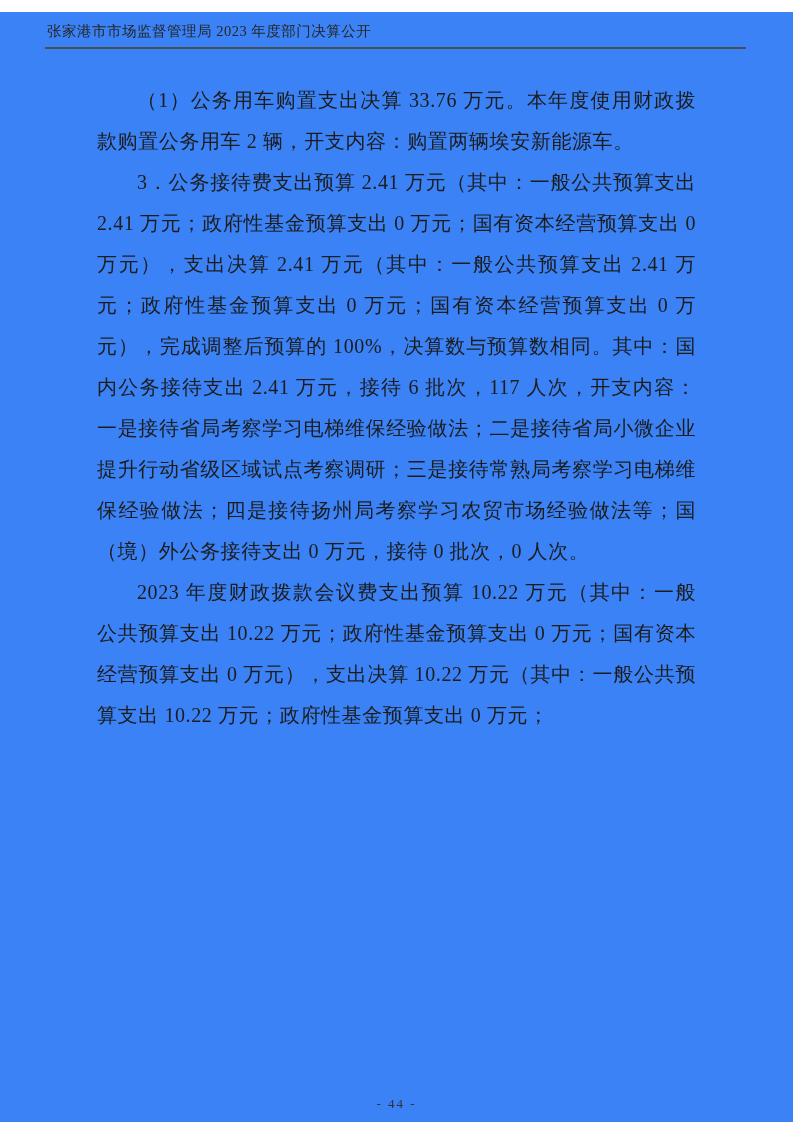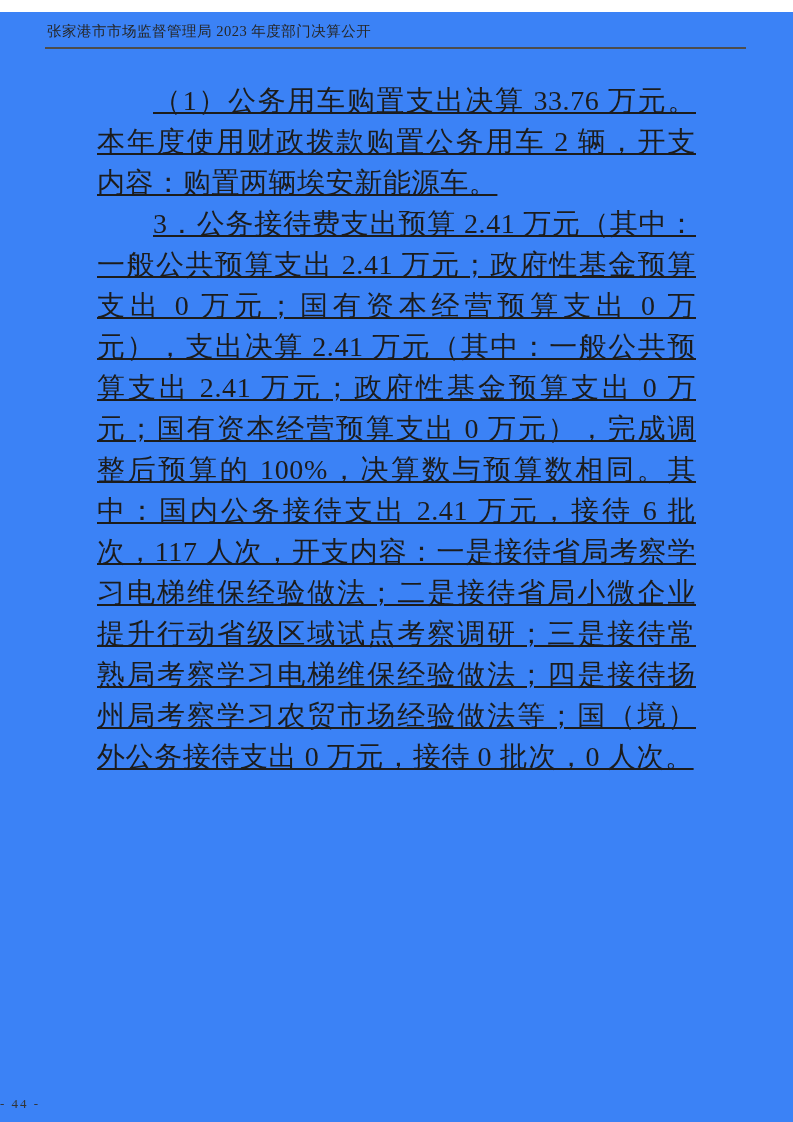--- a/index.html
+++ b/index.html
@@ -27,57 +27,57 @@
     letter-spacing: 0.5px;
     color: #262626;
   }
   .content {
     position: absolute;
     top: 68px;
     left: 97px;
     width: 599px;
   }
   .content p {
-    font-size: 28px;
+    font-size: 20px;
     line-height: 41px;
     text-align: justify;
     text-justify: inter-ideograph;
     text-indent: 2em;
     letter-spacing: 0.6px;
     word-break: break-all;
-    text-decoration: underline;
   }
   .content p.heading {
     font-weight: 700;
     color: #000000;
   }
   .doc-footer {
     position: absolute;
     bottom: 22px;
     left: 0;
     width: 100%;
-    text-align: left;
+    text-align: center;
   }
   .doc-footer .page-num {
     font-size: 13px;
     letter-spacing: 2px;
     color: #333333;
   }
 </style>
 </head>
 <body>
 
 <div class="page">
 
   <div class="doc-header">
     <span class="title">张家港市市场监督管理局 2023 年度部门决算公开</span>
   </div>
 
   <div class="content">
     <p>（1）公务用车购置支出决算 33.76 万元。本年度使用财政拨款购置公务用车 2 辆，开支内容：购置两辆埃安新能源车。</p>
     <p>3．公务接待费支出预算 2.41 万元（其中：一般公共预算支出 2.41 万元；政府性基金预算支出 0 万元；国有资本经营预算支出 0 万元），支出决算 2.41 万元（其中：一般公共预算支出 2.41 万元；政府性基金预算支出 0 万元；国有资本经营预算支出 0 万元），完成调整后预算的 100%，决算数与预算数相同。其中：国内公务接待支出 2.41 万元，接待 6 批次，117 人次，开支内容：一是接待省局考察学习电梯维保经验做法；二是接待省局小微企业提升行动省级区域试点考察调研；三是接待常熟局考察学习电梯维保经验做法；四是接待扬州局考察学习农贸市场经验做法等；国（境）外公务接待支出 0 万元，接待 0 批次，0 人次。</p>
+    <p>2023 年度财政拨款会议费支出预算 10.22 万元（其中：一般公共预算支出 10.22 万元；政府性基金预算支出 0 万元；国有资本经营预算支出 0 万元），支出决算 10.22 万元（其中：一般公共预算支出 10.22 万元；政府性基金预算支出 0 万元；</p>
   </div>
 
   <div class="doc-footer">
     <span class="page-num">- 44 -</span>
   </div>
 
 </div>
 
 </body></html>

